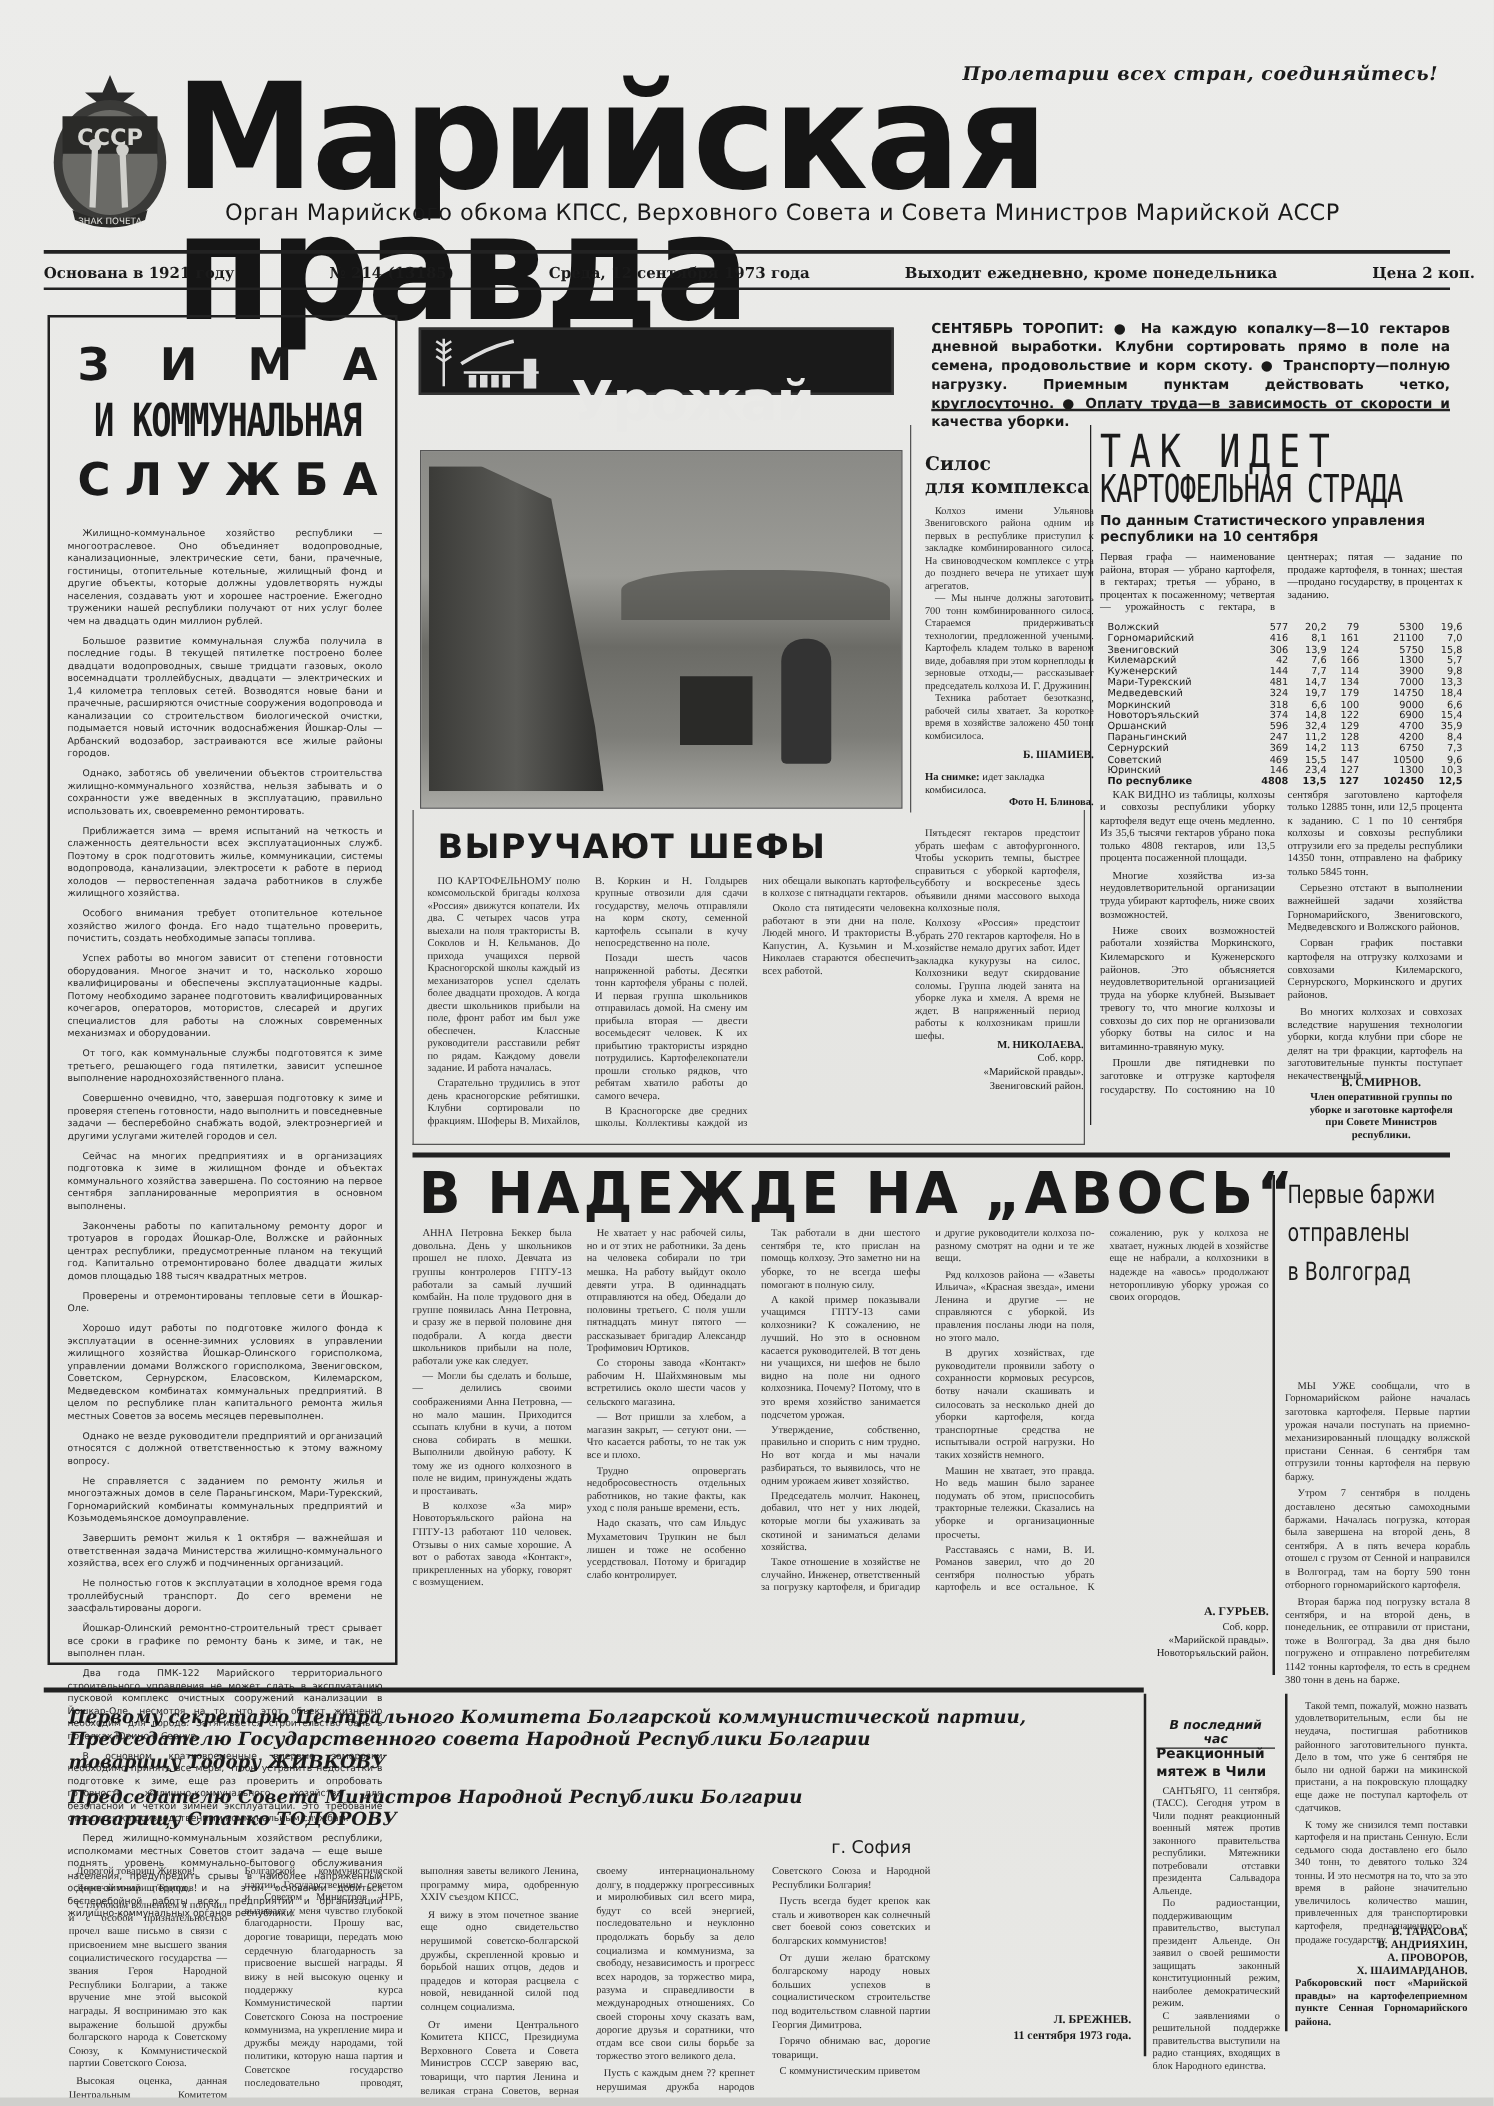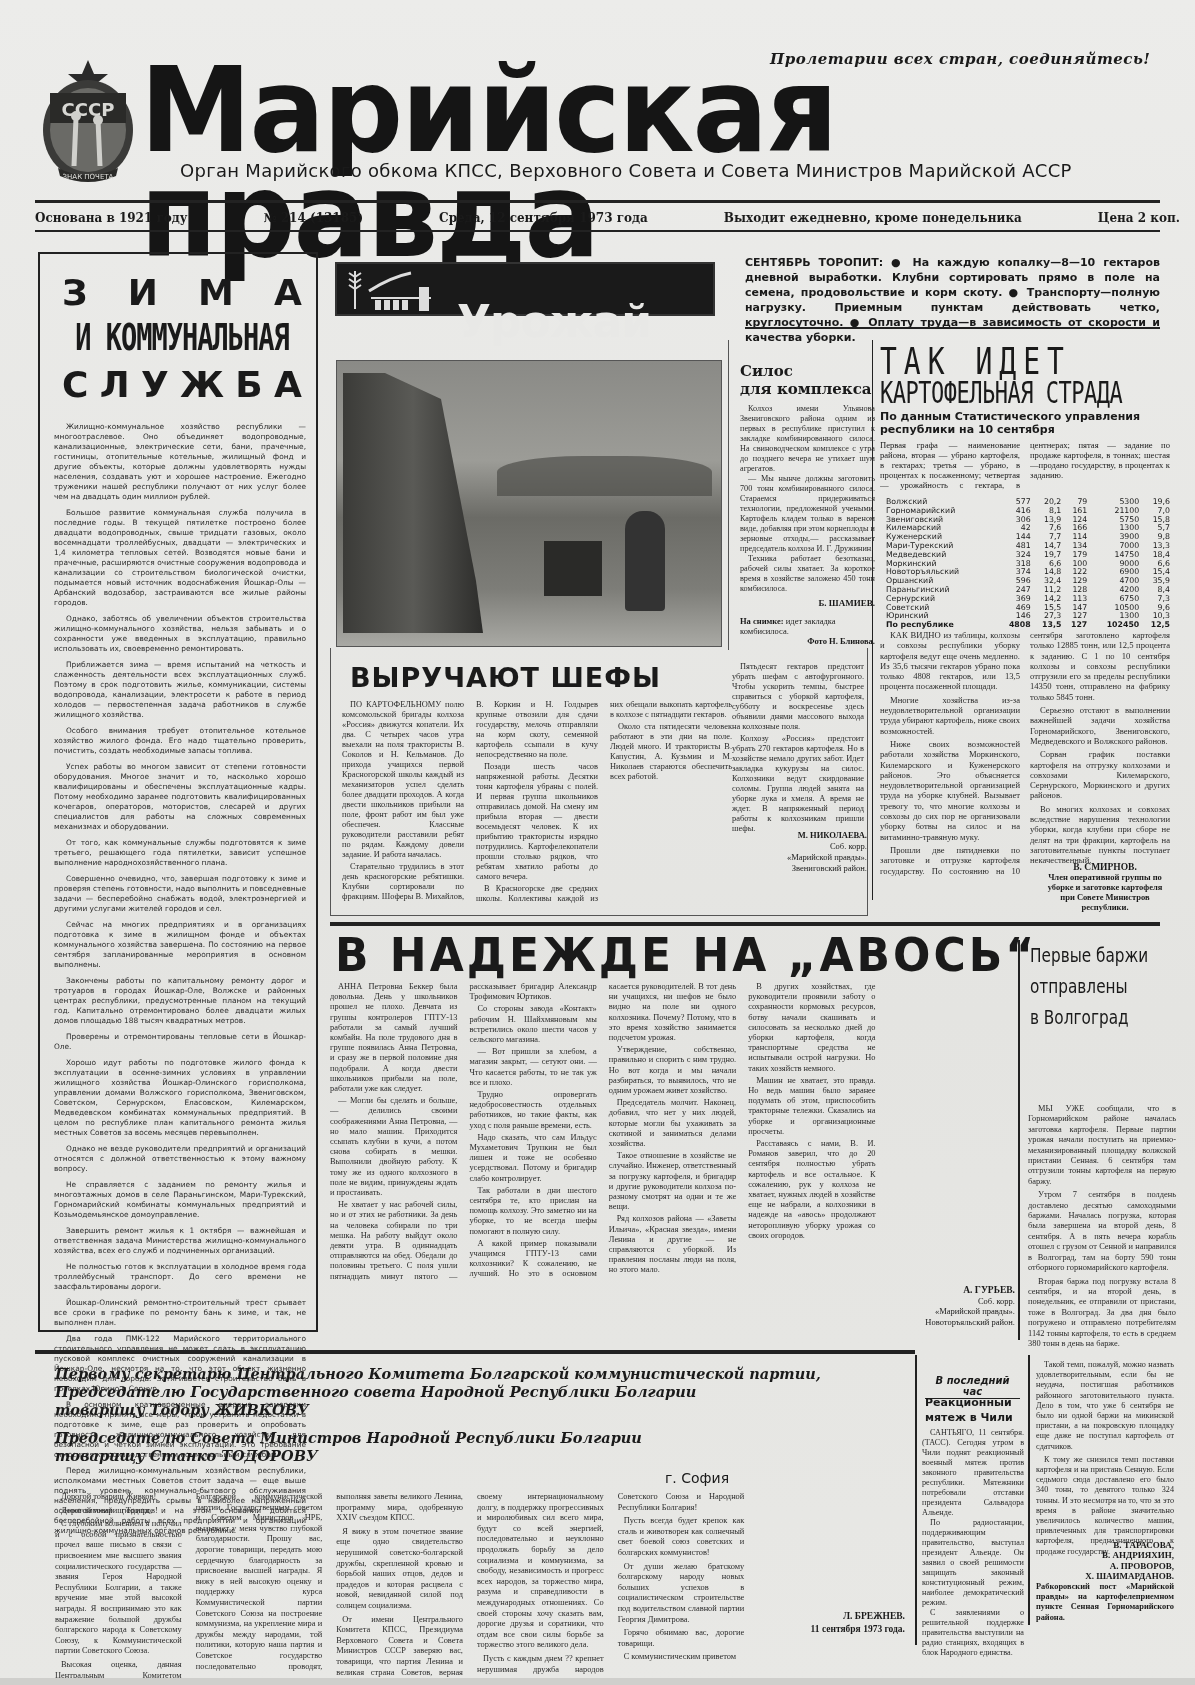--- a/index.html
+++ b/index.html
@@ -320,21 +320,21 @@
           <td>Советский</td>
           <td>469</td>
           <td>15,5</td>
           <td>147</td>
           <td>10500</td>
           <td>9,6</td>
         </tr>
         <tr>
           <td>Юринский</td>
           <td>146</td>
-          <td>27,3</td>
+          <td>23,4</td>
           <td>127</td>
           <td>1300</td>
           <td>10,3</td>
         </tr>
         <tr class="total">
           <td>По республике</td>
           <td>4808</td>
           <td>13,5</td>
           <td>127</td>
           <td>102450</td>
@@ -374,20 +374,21 @@
     <span style="display:block">Соб. корр.</span>
     <span style="display:block">«Марийской правды».</span>
     <span style="display:block">Звениговский район.</span>
   </div>
 
   <div class="abs rule-mid"></div>
   <div class="abs avos-h">В НАДЕЖДЕ НА „АВОСЬ“</div>
   <div class="abs avos-body" style="height:300px;column-fill:auto">
     <p>АННА Петровна Беккер была довольна. День у школьников прошел не плохо. Девчата из группы контролеров ГПТУ-13 работали за самый лучший комбайн. На поле трудового дня в группе появилась Анна Петровна, и сразу же в первой половине дня подобрали. А когда двести школьников прибыли на поле, работали уже как следует.</p>
       <p>— Могли бы сделать и больше, — делились своими соображениями Анна Петровна, — но мало машин. Приходится ссыпать клубни в кучи, а потом снова собирать в мешки. Выполнили двойную работу. К тому же из одного колхозного в поле не видим, принуждены ждать и простаивать.</p>
+      <p>В колхозе «За мир» Новоторъяльского района на ГПТУ-13 работают 110 человек. Отзывы о них самые хорошие. А вот о работах завода «Контакт», прикрепленных на уборку, говорят с возмущением.</p>
     <p>Не хватает у нас рабочей силы, но и от этих не работники. За день на человека собирали по три мешка. На работу выйдут около девяти утра. В одиннадцать отправляются на обед. Обедали до половины третьего. С поля ушли пятнадцать минут пятого — рассказывает бригадир Александр Трофимович Юртиков.</p>
       <p>Со стороны завода «Контакт» рабочим Н. Шайхмяновым мы встретились около шести часов у сельского магазина.</p>
       <p>— Вот пришли за хлебом, а магазин закрыт, — сетуют они. — Что касается работы, то не так уж все и плохо.</p>
     <p>Трудно опровергать недобросовестность отдельных работников, но такие факты, как уход с поля раньше времени, есть.</p>
       <p>Надо сказать, что сам Ильдус Мухаметович Трупкин не был лишен и тоже не особенно усердствовал. Потому и бригадир слабо контролирует.</p>
       <p>Так работали в дни шестого сентября те, кто прислан на помощь колхозу. Это заметно ни на уборке, то не всегда шефы помогают в полную силу.</p>
     <p>А какой пример показывали учащимся ГПТУ-13 сами колхозники? К сожалению, не лучший. Но это в основном касается руководителей. В тот день ни учащихся, ни шефов не было видно на поле ни одного колхозника. Почему? Потому, что в это время хозяйство занимается подсчетом урожая.</p>
       <p>Утверждение, собственно, правильно и спорить с ним трудно. Но вот когда и мы начали разбираться, то выявилось, что не одним урожаем живет хозяйство.</p>
       <p>Председатель молчит. Наконец, добавил, что нет у них людей, которые могли бы ухаживать за скотиной и заниматься делами хозяйства.</p>
     <p>Такое отношение в хозяйстве не случайно. Инженер, ответственный за погрузку картофеля, и бригадир и другие руководители колхоза по-разному смотрят на одни и те же вещи.</p>

